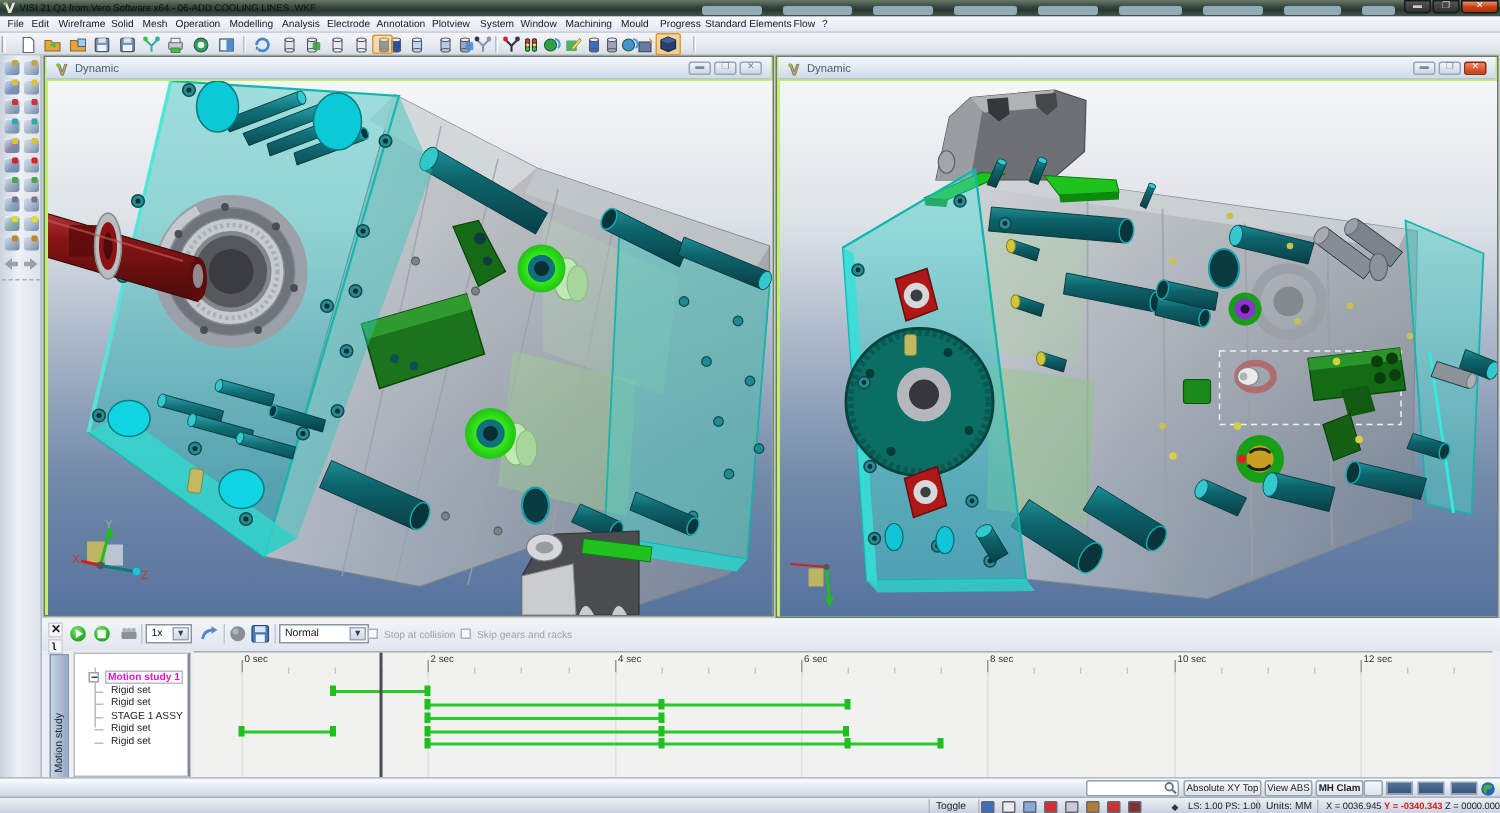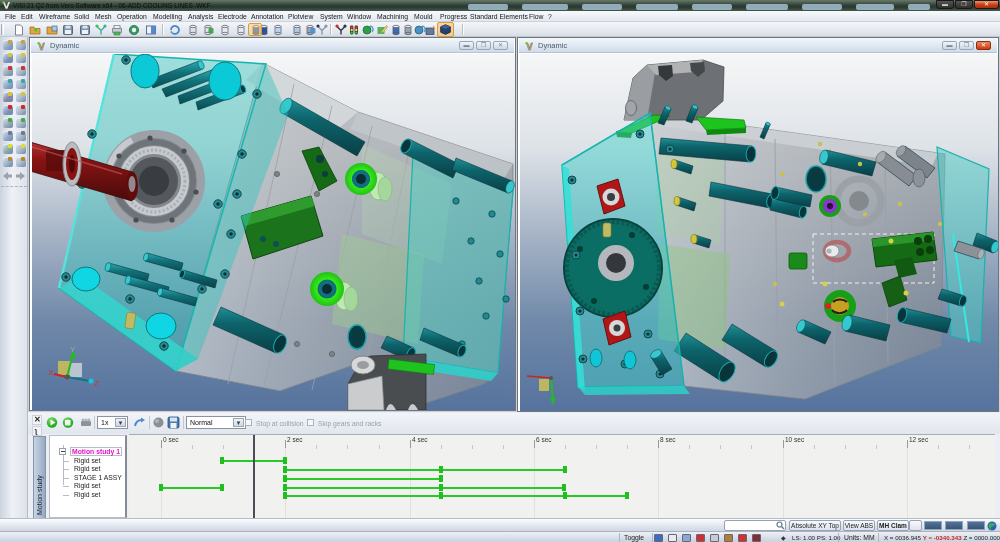--- a/index.html
+++ b/index.html
@@ -7,21 +7,21 @@
 #titlebar .blob{position:absolute;top:4px;height:6px;border-radius:2px;background:#a9c7da;opacity:.8}
 #ttext{position:absolute;left:13px;top:2px;font-size:6.4px;color:#0b100b;white-space:nowrap}
 #vlogo{position:absolute;left:2px;top:1px;width:9px;height:9px}
 #winbtns{position:absolute;right:1px;top:0;height:10px}
 .wbtn{display:inline-block;width:18px;height:9px;border-radius:0 0 3px 3px;background:linear-gradient(#555,#2e2e2e);border:1px solid #191919;color:#ccc;font-size:6px;line-height:7px;text-align:center;vertical-align:top;margin-left:1px}
 .wbtn.close{width:25px;background:linear-gradient(#ea9568,#c63d13 55%,#aa300e);color:#fff}
 #menubar{left:0;top:11px;width:1000px;height:11px;background:linear-gradient(#f7f9fc,#e3e8ef);border-bottom:1px solid #ccd1d9;font-size:6.8px;color:#15181c}
 #menubar span{position:absolute;top:2px}
 #toolbar{left:0;top:22px;width:1000px;height:15px;background:linear-gradient(#f3f5f9,#e0e5ec 80%,#d7dde5);border-bottom:1px solid #c3c9d1}
 #dock{left:0;top:37px;width:28px;height:481px;background:linear-gradient(90deg,#ccd3dd,#eef1f6 45%,#dde2ea);border-right:1px solid #b5bcc6}
-.vp{position:absolute;background:#ffffff;border:1px solid #70757c}
+.vp{position:absolute;background:#bef264;border:1px solid #70757c}
 .vptitle{position:absolute;left:1px;top:0;right:1px;height:15px;background:linear-gradient(#f3f7fb,#dae4f0 70%,#cedbe9);border-bottom:1px solid #b9c2cf;font-size:7.5px;color:#4a5a6a}
 .vpbtn{position:absolute;top:3px;width:15px;height:9px;border:1px solid #9aa6b5;border-radius:2px;background:linear-gradient(#eff4f9,#cdd7e5);color:#7c8795;font-size:6px;line-height:7px;text-align:center}
 .vpbtn.red{background:linear-gradient(#f08560,#c93c12);border-color:#8d2b0d;color:#fff}
 #botpanel{left:28px;top:412px;width:972px;height:106px;background:#eceef3}
 #bptools{position:absolute;left:0;top:1px;width:972px;height:21px;background:linear-gradient(#f1f4f8,#e1e6ee)}
 #treearea{position:absolute;left:21px;top:23px;width:78px;height:83px;background:#fff;border:1px solid #b8bdc5;border-right:2px solid #848b95;font-size:6.8px;color:#222}
 #rulerarea{position:absolute;left:101px;top:22px;width:866px;height:84px;background:#f1f1ef;border-top:1px solid #a8adb5;overflow:hidden}
 #mstab{position:absolute;left:5px;top:24px;width:13px;height:83px;background:linear-gradient(90deg,#c8d4e4,#96a9c3);border:1px solid #8494aa}
 #status1{left:0;top:518px;width:1000px;height:13px;background:linear-gradient(#fbfcfe,#dfe5ee 60%,#d0d8e4);border-top:1px solid #b4bcc8}
 #status2{left:0;top:531px;width:1000px;height:11px;background:linear-gradient(#edf0f5,#c9d2e0);border-top:1px solid #aab2c0;font-size:6.8px;color:#222}

